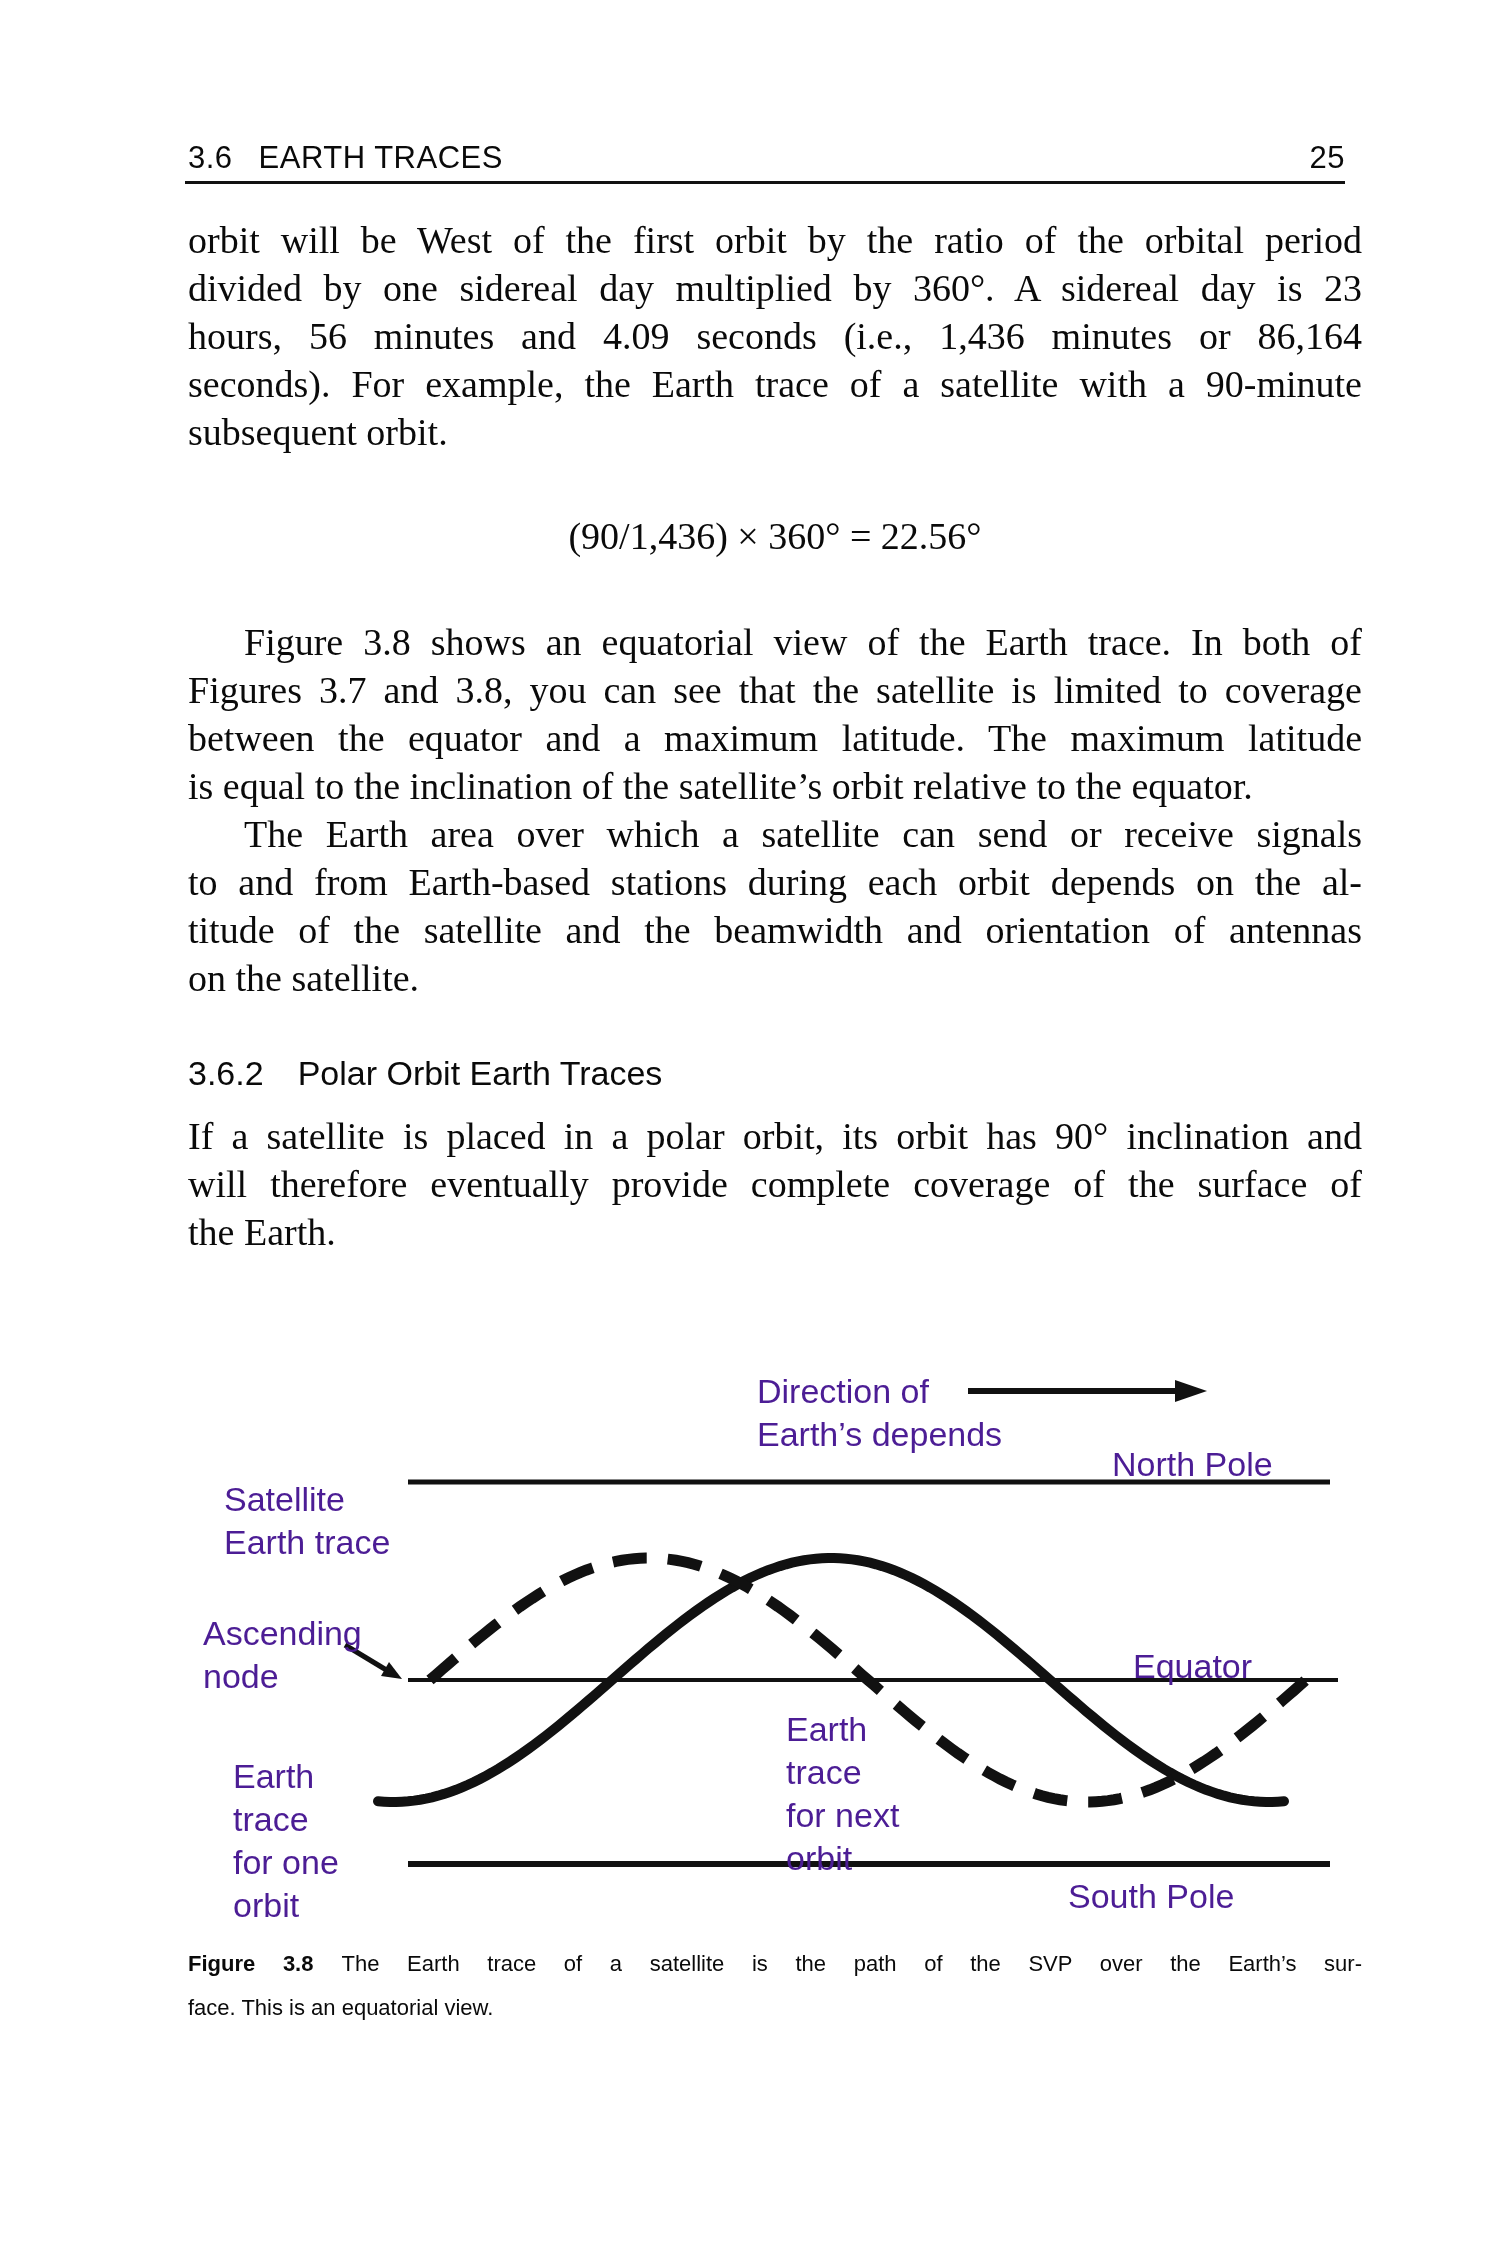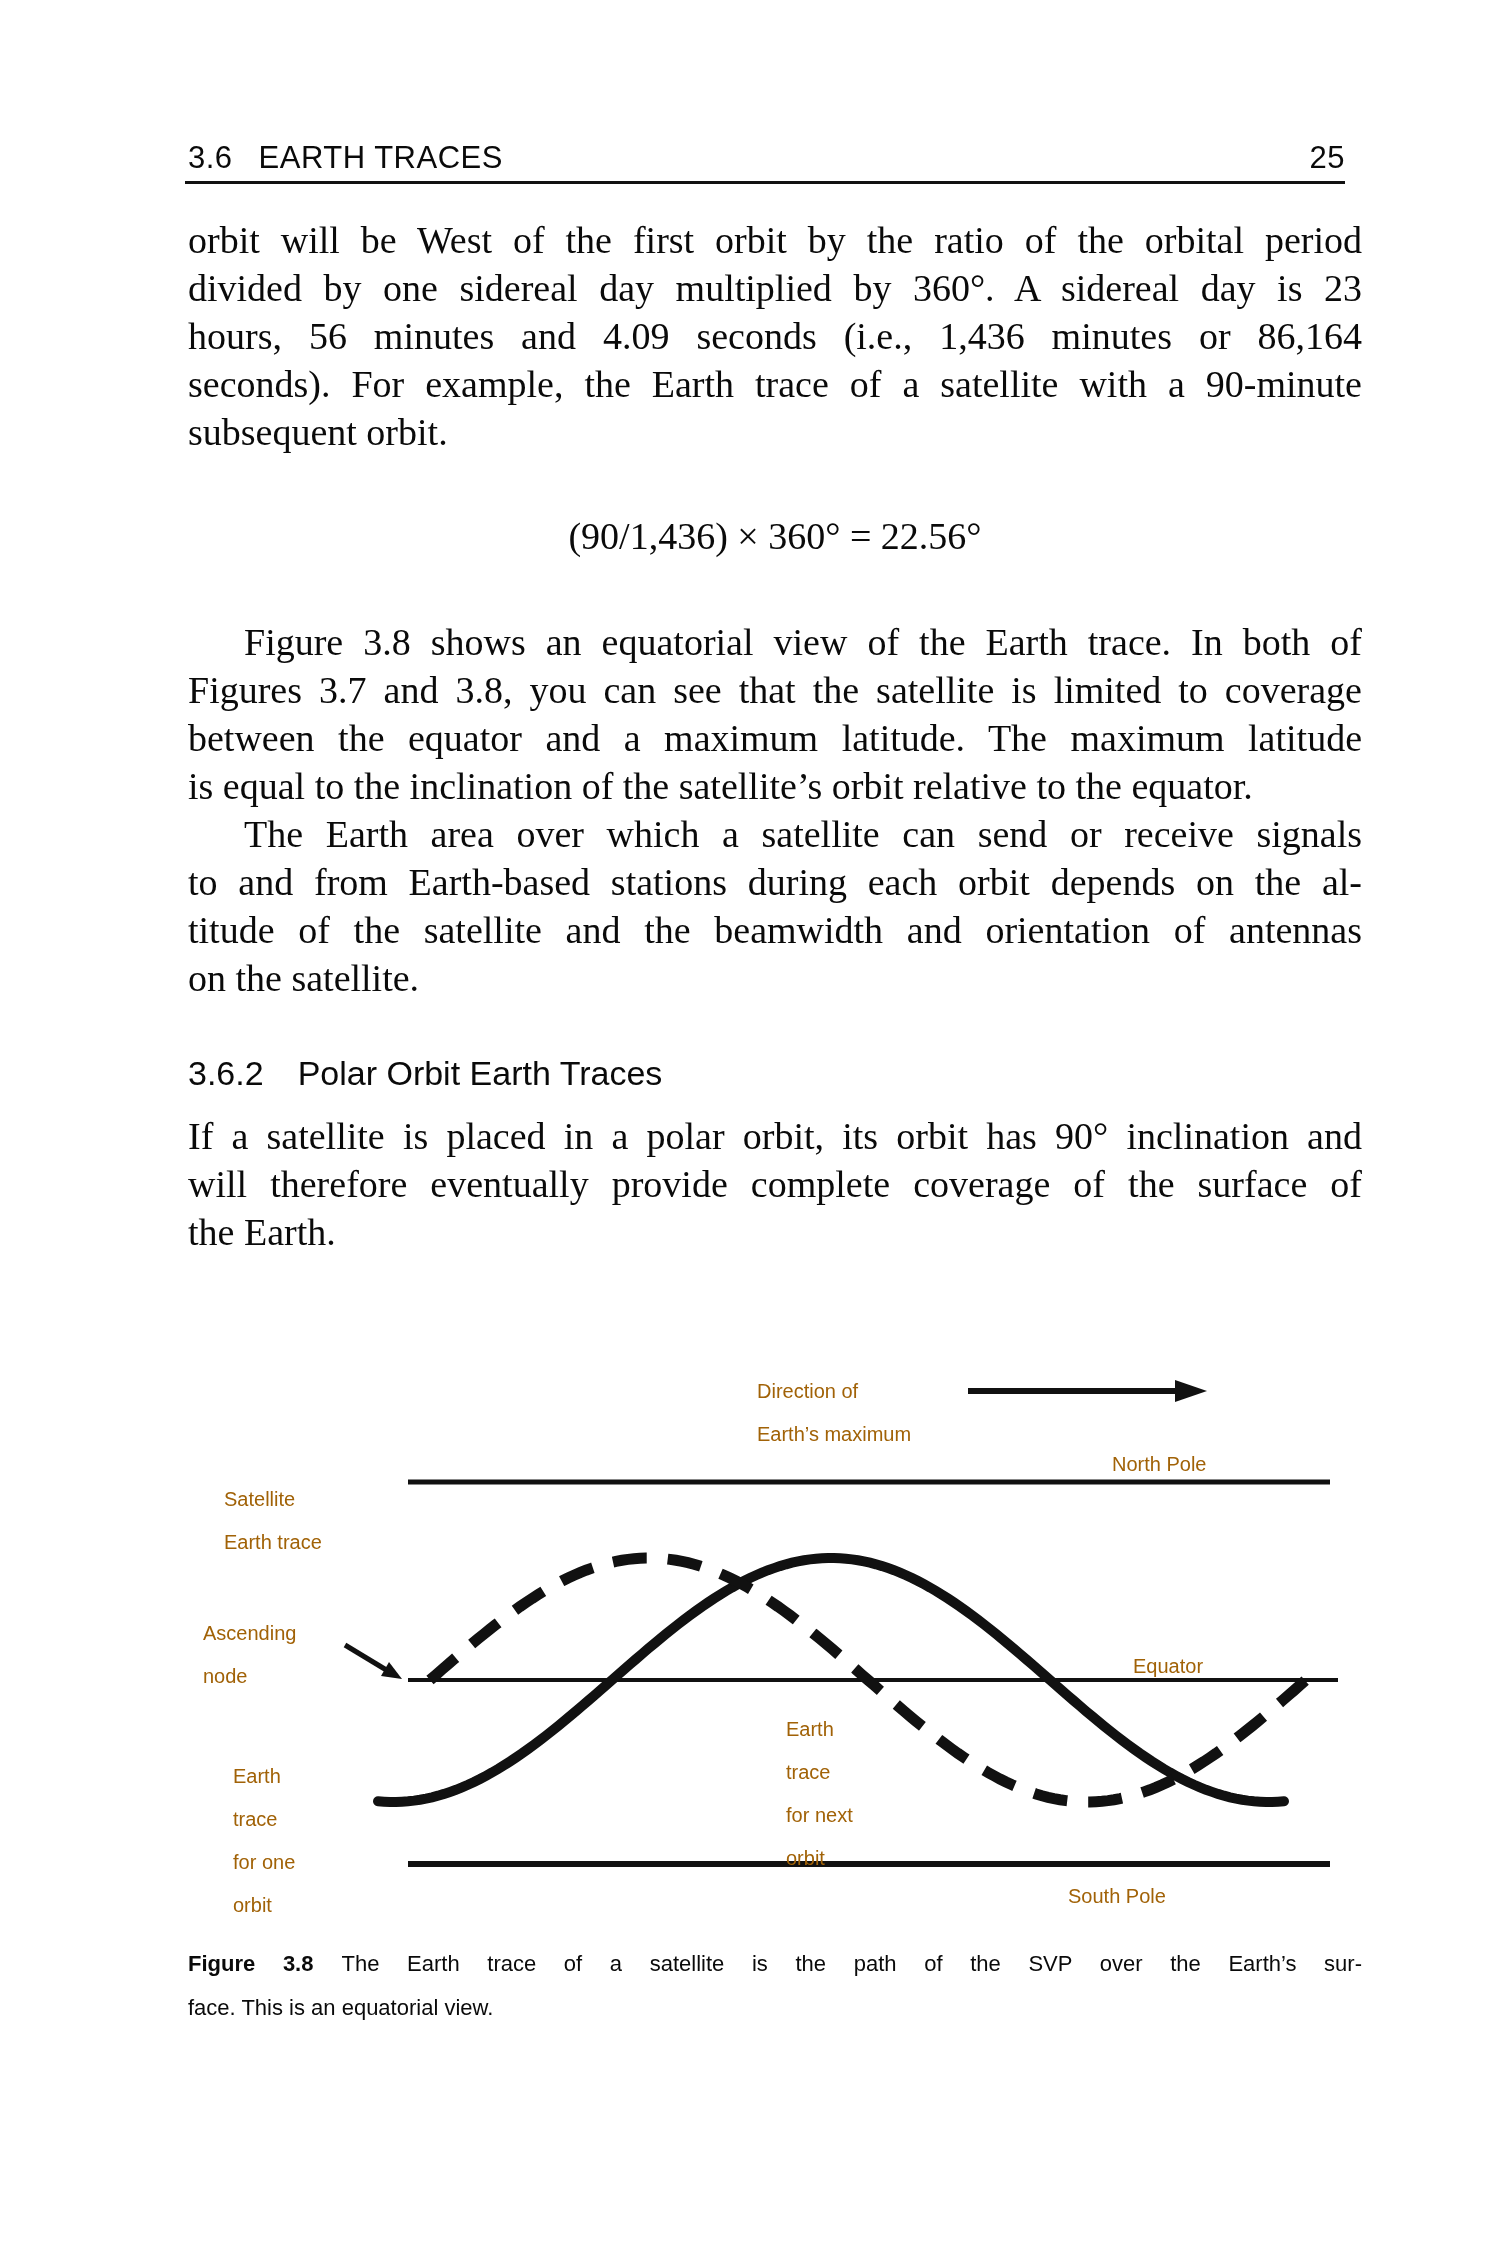--- a/index.html
+++ b/index.html
@@ -28,21 +28,21 @@
     font-size:38px;}
   .subhead{
     font-family:"Liberation Sans",sans-serif;font-size:34px;line-height:46px;
     margin-top:48px;margin-bottom:16px;white-space:nowrap;
   }
   .subhead .num{margin-right:34px;}
   
   .fig-svg{position:absolute;left:0;top:1310px;width:1500px;height:620px;}
   .flabel{
     position:absolute;font-family:"Liberation Sans",sans-serif;
-    font-size:20px;line-height:43px;color:#a16207;white-space:nowrap;
+    font-size:34px;line-height:43px;color:#4c1d95;white-space:nowrap;
   }
   .caption{
     position:absolute;left:188px;top:1942px;width:1174px;
     font-family:"Liberation Sans",sans-serif;font-size:22px;line-height:44px;
   }
   .caption .l1{display:block;text-align:justify;text-align-last:justify;white-space:nowrap;}
   .caption .lbl{font-weight:bold;margin-right:28px;}
   .caption .l2{display:block;}
 </style>
 </head>
@@ -103,21 +103,21 @@
 
   <line x1="345" y1="335" x2="388" y2="361" stroke="#111" stroke-width="5"></line>
   <polygon points="402,369 381,366 389,352" fill="#111"></polygon>
 
   <path d="M378 491.3 L384 491.7 L390 492.0 L396 492.0 L402 491.7 L408 491.3 L414 490.6 L420 489.7 L426 488.6 L432 487.3 L438 485.7 L444 483.9 L450 481.9 L456 479.8 L462 477.4 L468 474.8 L474 472.0 L480 469.0 L486 465.8 L492 462.5 L498 459.0 L504 455.3 L510 451.5 L516 447.5 L522 443.4 L528 439.1 L534 434.7 L540 430.2 L546 425.6 L552 420.9 L558 416.1 L564 411.2 L570 406.2 L576 401.2 L582 396.0 L588 390.9 L594 385.7 L600 380.5 L606 375.2 L612 370.0 L618 364.8 L624 359.5 L630 354.3 L636 349.1 L642 344.0 L648 338.8 L654 333.8 L660 328.8 L666 323.9 L672 319.1 L678 314.4 L684 309.8 L690 305.3 L696 300.9 L702 296.6 L708 292.5 L714 288.5 L720 284.7 L726 281.0 L732 277.5 L738 274.2 L744 271.0 L750 268.0 L756 265.2 L762 262.6 L768 260.2 L774 258.1 L780 256.1 L786 254.3 L792 252.7 L798 251.4 L804 250.3 L810 249.4 L816 248.7 L822 248.3 L828 248.0 L834 248.0 L840 248.3 L846 248.7 L852 249.4 L858 250.3 L864 251.4 L870 252.7 L876 254.3 L882 256.1 L888 258.1 L894 260.2 L900 262.6 L906 265.2 L912 268.0 L918 271.0 L924 274.2 L930 277.5 L936 281.0 L942 284.7 L948 288.5 L954 292.5 L960 296.6 L966 300.9 L972 305.3 L978 309.8 L984 314.4 L990 319.1 L996 323.9 L1002 328.8 L1008 333.8 L1014 338.8 L1020 344.0 L1026 349.1 L1032 354.3 L1038 359.5 L1044 364.8 L1050 370.0 L1056 375.2 L1062 380.5 L1068 385.7 L1074 390.9 L1080 396.0 L1086 401.2 L1092 406.2 L1098 411.2 L1104 416.1 L1110 420.9 L1116 425.6 L1122 430.2 L1128 434.7 L1134 439.1 L1140 443.4 L1146 447.5 L1152 451.5 L1158 455.3 L1164 459.0 L1170 462.5 L1176 465.8 L1182 469.0 L1188 472.0 L1194 474.8 L1200 477.4 L1206 479.8 L1212 481.9 L1218 483.9 L1224 485.7 L1230 487.3 L1236 488.6 L1242 489.7 L1248 490.6 L1254 491.3 L1260 491.7 L1266 492.0 L1272 492.0 L1278 491.7 L1284 491.3" fill="none" stroke="#111" stroke-width="10" stroke-linecap="round"></path>
   <path d="M430 370.0 L436 364.8 L442 359.5 L448 354.3 L454 349.1 L460 344.0 L466 338.8 L472 333.8 L478 328.8 L484 323.9 L490 319.1 L496 314.4 L502 309.8 L508 305.3 L514 300.9 L520 296.6 L526 292.5 L532 288.5 L538 284.7 L544 281.0 L550 277.5 L556 274.2 L562 271.0 L568 268.0 L574 265.2 L580 262.6 L586 260.2 L592 258.1 L598 256.1 L604 254.3 L610 252.7 L616 251.4 L622 250.3 L628 249.4 L634 248.7 L640 248.3 L646 248.0 L652 248.0 L658 248.3 L664 248.7 L670 249.4 L676 250.3 L682 251.4 L688 252.7 L694 254.3 L700 256.1 L706 258.1 L712 260.2 L718 262.6 L724 265.2 L730 268.0 L736 271.0 L742 274.2 L748 277.5 L754 281.0 L760 284.7 L766 288.5 L772 292.5 L778 296.6 L784 300.9 L790 305.3 L796 309.8 L802 314.4 L808 319.1 L814 323.9 L820 328.8 L826 333.8 L832 338.8 L838 344.0 L844 349.1 L850 354.3 L856 359.5 L862 364.8 L868 370.0 L874 375.2 L880 380.5 L886 385.7 L892 390.9 L898 396.0 L904 401.2 L910 406.2 L916 411.2 L922 416.1 L928 420.9 L934 425.6 L940 430.2 L946 434.7 L952 439.1 L958 443.4 L964 447.5 L970 451.5 L976 455.3 L982 459.0 L988 462.5 L994 465.8 L1000 469.0 L1006 472.0 L1012 474.8 L1018 477.4 L1024 479.8 L1030 481.9 L1036 483.9 L1042 485.7 L1048 487.3 L1054 488.6 L1060 489.7 L1066 490.6 L1072 491.3 L1078 491.7 L1084 492.0 L1090 492.0 L1096 491.7 L1102 491.3 L1108 490.6 L1114 489.7 L1120 488.6 L1126 487.3 L1132 485.7 L1138 483.9 L1144 481.9 L1150 479.8 L1156 477.4 L1162 474.8 L1168 472.0 L1174 469.0 L1180 465.8 L1186 462.5 L1192 459.0 L1198 455.3 L1204 451.5 L1210 447.5 L1216 443.4 L1222 439.1 L1228 434.7 L1234 430.2 L1240 425.6 L1246 420.9 L1252 416.1 L1258 411.2 L1264 406.2 L1270 401.2 L1276 396.0 L1282 390.9 L1288 385.7 L1294 380.5 L1300 375.2 L1306 370.0 L1312 364.8 L1318 359.5" fill="none" stroke="#111" stroke-width="11" stroke-dasharray="34 21"></path>
 </svg>
 
 <div class="flabel" style="left:757px;top:1370px;">
   <div>Direction of</div>
-  <div>Earth’s maximum</div>
+  <div>Earth’s depends</div>
 </div>
 <div class="flabel" style="left:1112px;top:1443px;">North Pole</div>
 <div class="flabel" style="left:224px;top:1478px;">
   <div>Satellite</div>
   <div>Earth trace</div>
 </div>
 <div class="flabel" style="left:203px;top:1612px;">
   <div>Ascending</div>
   <div>node</div>
 </div>

